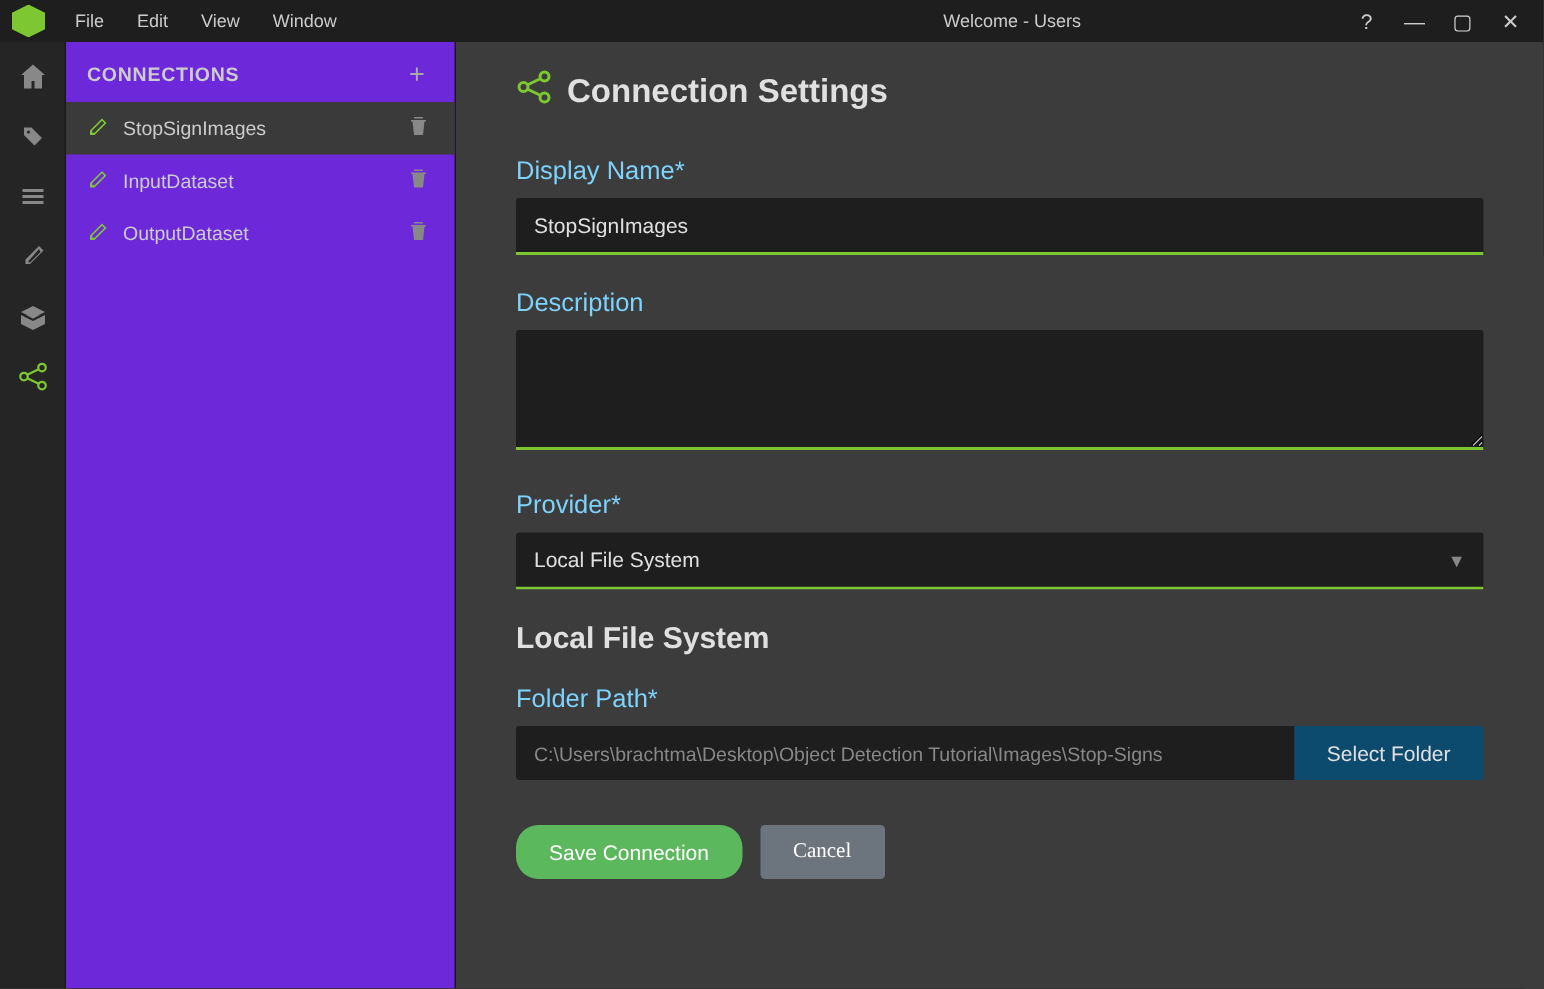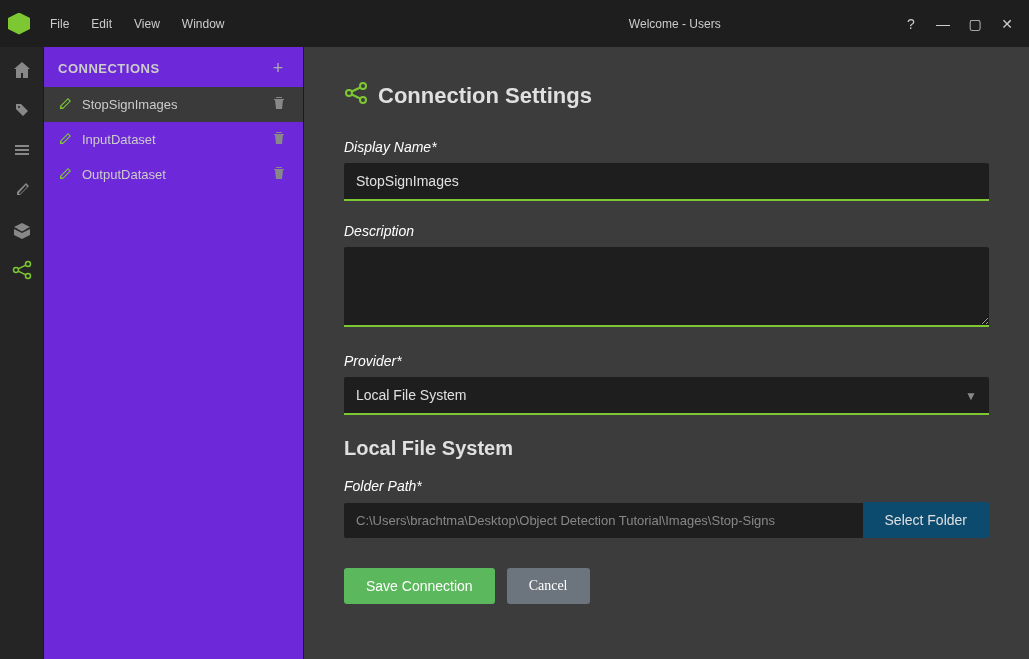--- a/index.html
+++ b/index.html
@@ -10,21 +10,21 @@
       width: 1029px;
       height: 659px;
       overflow: hidden;
       display: flex;
       flex-direction: column;
     }
 
     
     .title-bar {
       background: #1e1e1e;
-      height: 47px;
+      height: 28px;
       display: flex;
       align-items: center;
       padding: 0 8px;
       flex-shrink: 0;
     }
     .title-bar-menu {
       display: flex;
       align-items: center;
       gap: 2px;
       flex: 1;
@@ -161,21 +161,21 @@
       font-size: 14px;
       cursor: pointer;
       padding: 2px 4px;
     }
 
     
     .content-area {
       flex: 1;
       background: #3c3c3c;
       overflow-y: auto;
-      padding: 34px 40px;
+      padding: 18px 40px;
     }
 
     .content-header {
       display: flex;
       align-items: center;
       margin-bottom: 28px;
     }
     .content-header-icon {
       color: #7dc832;
       font-size: 22px;
@@ -184,25 +184,24 @@
     .content-title {
       font-size: 22px;
       font-weight: 600;
       color: #e0e0e0;
     }
 
     .form-group {
       margin-bottom: 22px;
     }
     .form-label {
-      font-size: 14px;
-      color: #ffffff;
+      font-size: 17px;
+      color: #7dd3fc;
       margin-bottom: 8px;
       display: block;
-      font-style: italic;
     }
     .form-input {
       width: 100%;
       background: #1e1e1e;
       border: none;
       border-bottom: 2px solid #7dc832;
       color: #e0e0e0;
       font-size: 14px;
       padding: 10px 12px;
       outline: none;
@@ -252,21 +251,20 @@
       font-size: 20px;
       font-weight: 600;
       color: #e0e0e0;
       margin-bottom: 18px;
     }
 
     .folder-path-group {
       display: flex;
       gap: 0;
       width: 100%;
-      align-items: flex-end;
     }
     .folder-path-input {
       flex: 1;
       background: #1e1e1e;
       border: none;
       color: #888;
       font-size: 13px;
       padding: 10px 12px;
       outline: none;
       border-radius: 2px 0 0 2px;
@@ -287,21 +285,21 @@
       gap: 12px;
       margin-top: 30px;
     }
     .btn-save {
       background: #5cb85c;
       color: #fff;
       border: none;
       padding: 10px 22px;
       font-size: 14px;
       cursor: pointer;
-      border-radius: 3px;
+      border-radius: 15px;
     }
     .btn-cancel {
       background: #6c757d;
       color: #fff;
       border: none;
       padding: 10px 22px;
       font-size: 14px;
       cursor: pointer;
       border-radius: 3px;
       font-family: Liberation Serif, serif;

